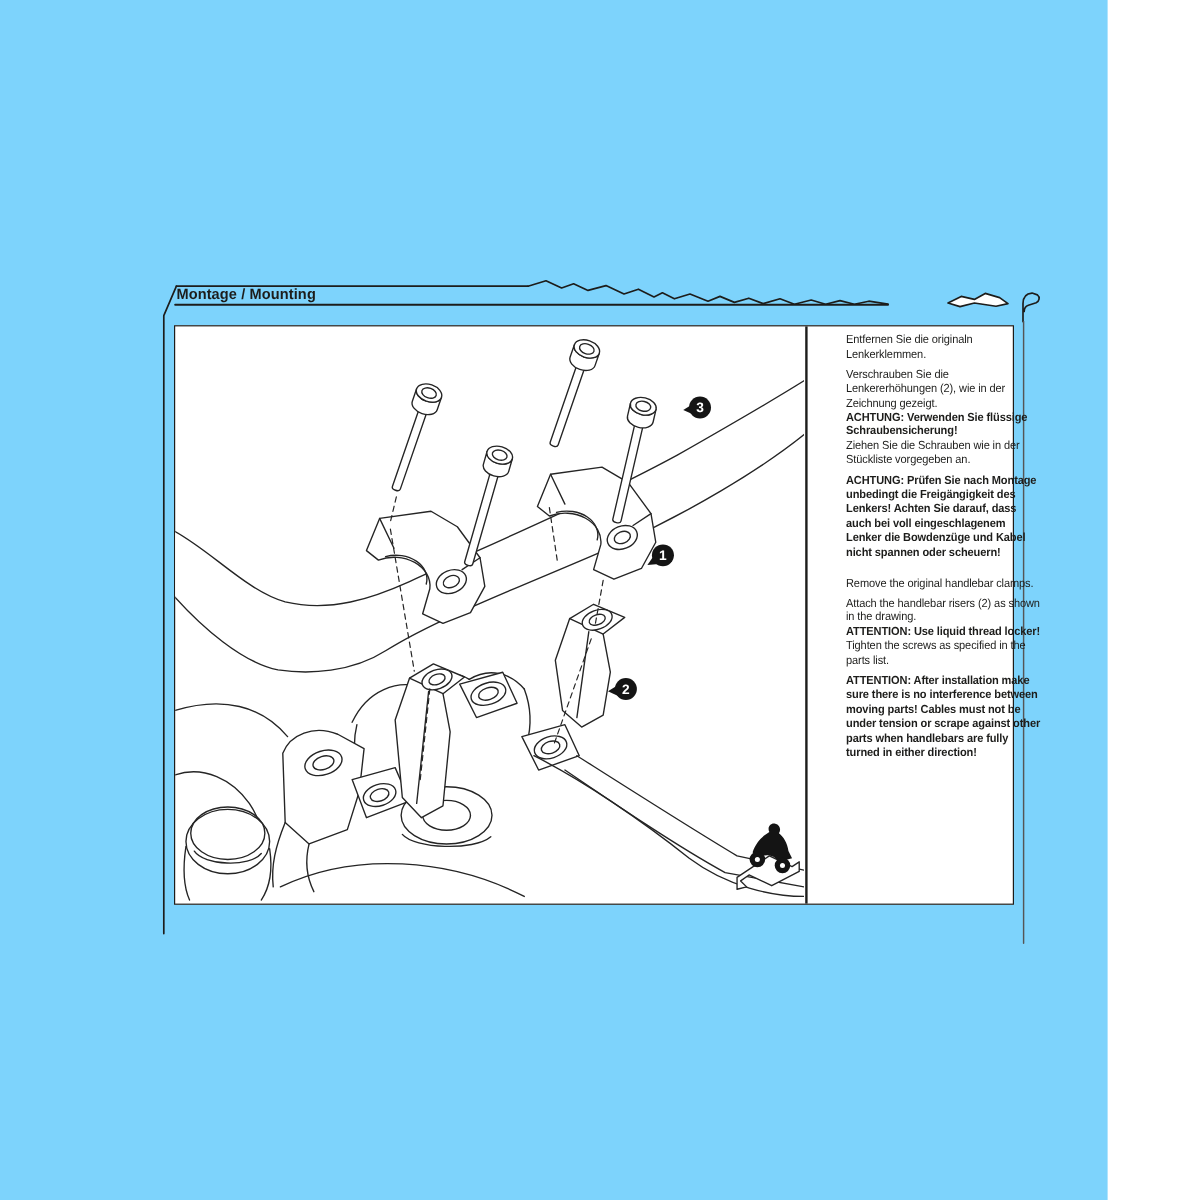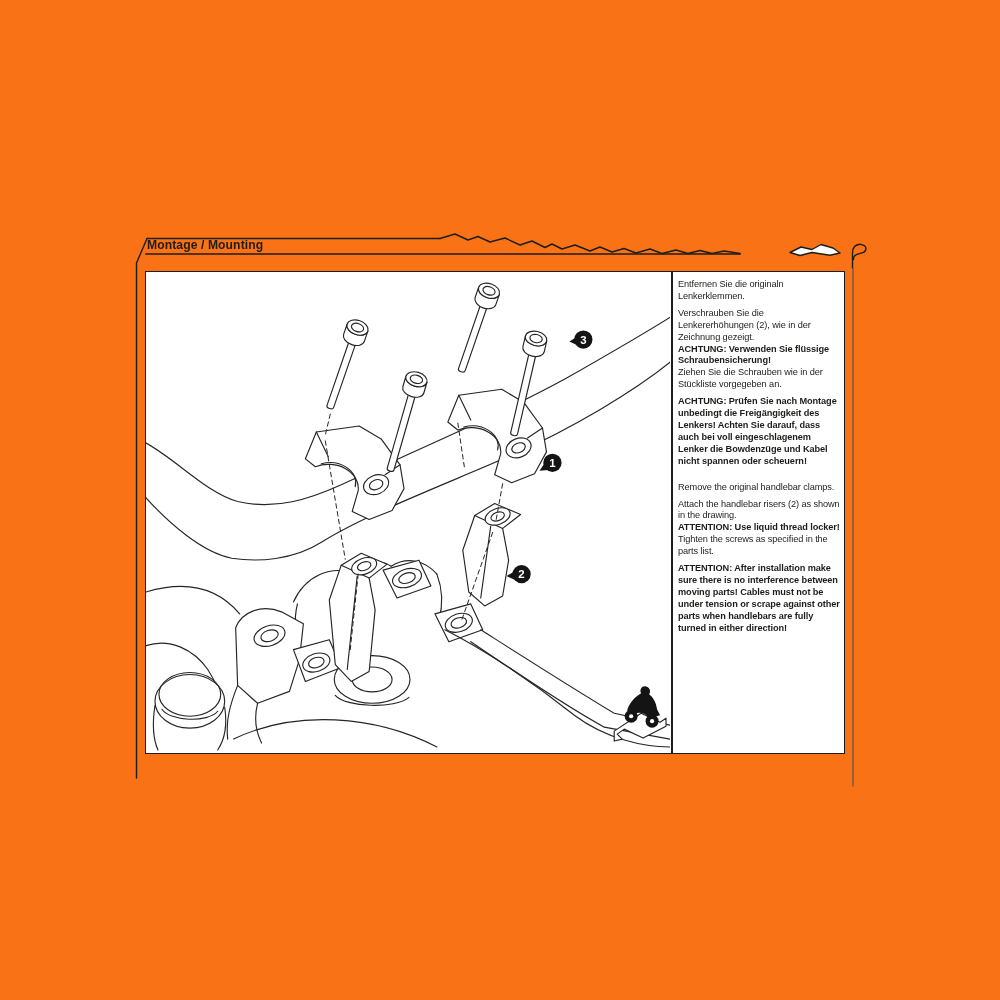--- a/index.html
+++ b/index.html
@@ -1,25 +1,25 @@
 <!DOCTYPE html>
 <html><head>
 <meta charset="utf-8">
 <style>
   html,body{margin:0;padding:0;background:#fff;}
-  .stage{position:relative;width:1000px;height:1000px;background:#f97316;overflow:hidden;
+  .stage{position:relative;width:923px;height:1000px;background:#7dd3fc;overflow:hidden;
          font-family:"Liberation Sans",sans-serif;color:#1d1d1b;}
   .chrome{position:absolute;left:0;top:0;}
   .hdr{position:absolute;left:147px;top:238px;font-size:12.5px;font-weight:bold;
        letter-spacing:.1px;transform:scaleX(.97);transform-origin:0 0;white-space:nowrap;}
   .content-box{position:absolute;left:145px;top:271px;width:700px;height:483px;
                border:1.6px solid #1d1d1b;box-sizing:border-box;background:#fff;}
   .divider{position:absolute;left:525px;top:0;width:1.6px;height:100%;background:#1d1d1b;}
   .draw-pane{position:absolute;left:0;top:0;width:524px;height:479px;}
-  .text-col{position:absolute;left:532px;top:6px;width:164px;}
+  .text-col{position:absolute;left:559px;top:6px;width:164px;}
   .text-inner{width:174px;transform:scaleX(.94);transform-origin:0 0;
               font-size:9.8px;line-height:11.9px;letter-spacing:-.1px;}
   .text-inner p{margin:0 0 5px 0;}
   .text-inner p.tight{margin-bottom:0;}
   .text-inner p.b{font-weight:bold;}
   .text-inner p.lang-gap{margin-bottom:14px;}
 </style>
 </head>
 <body>
 

